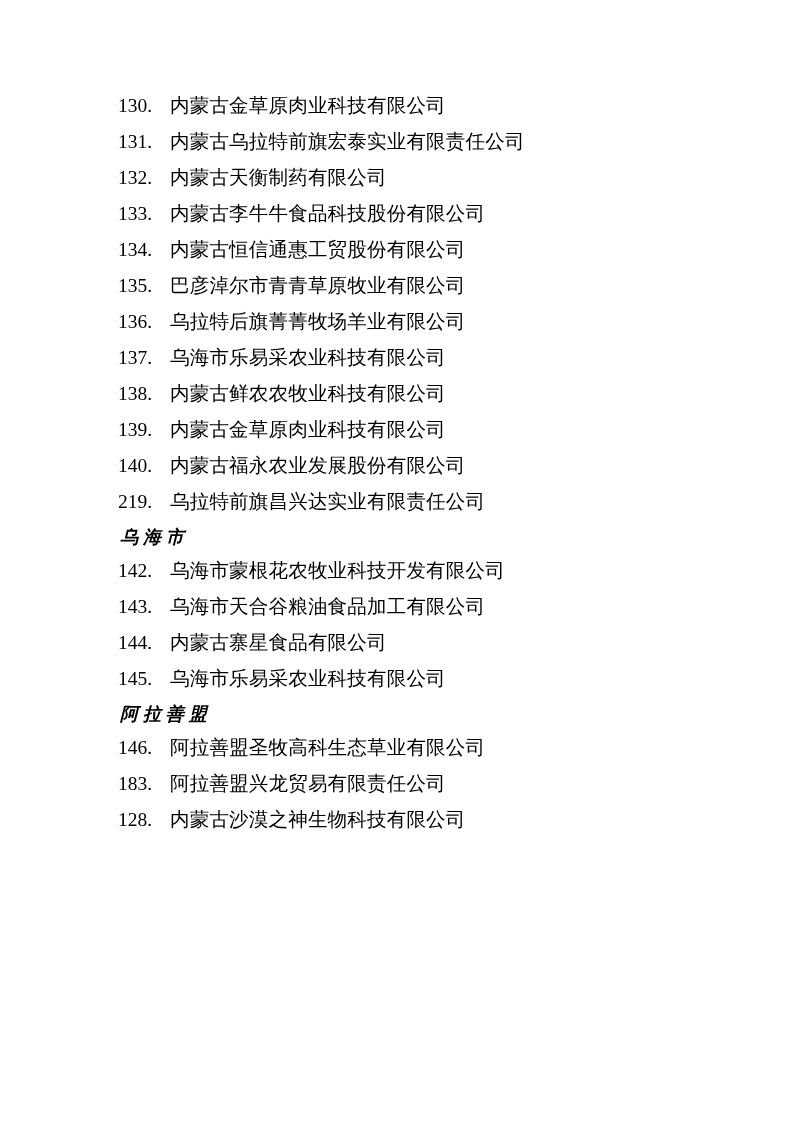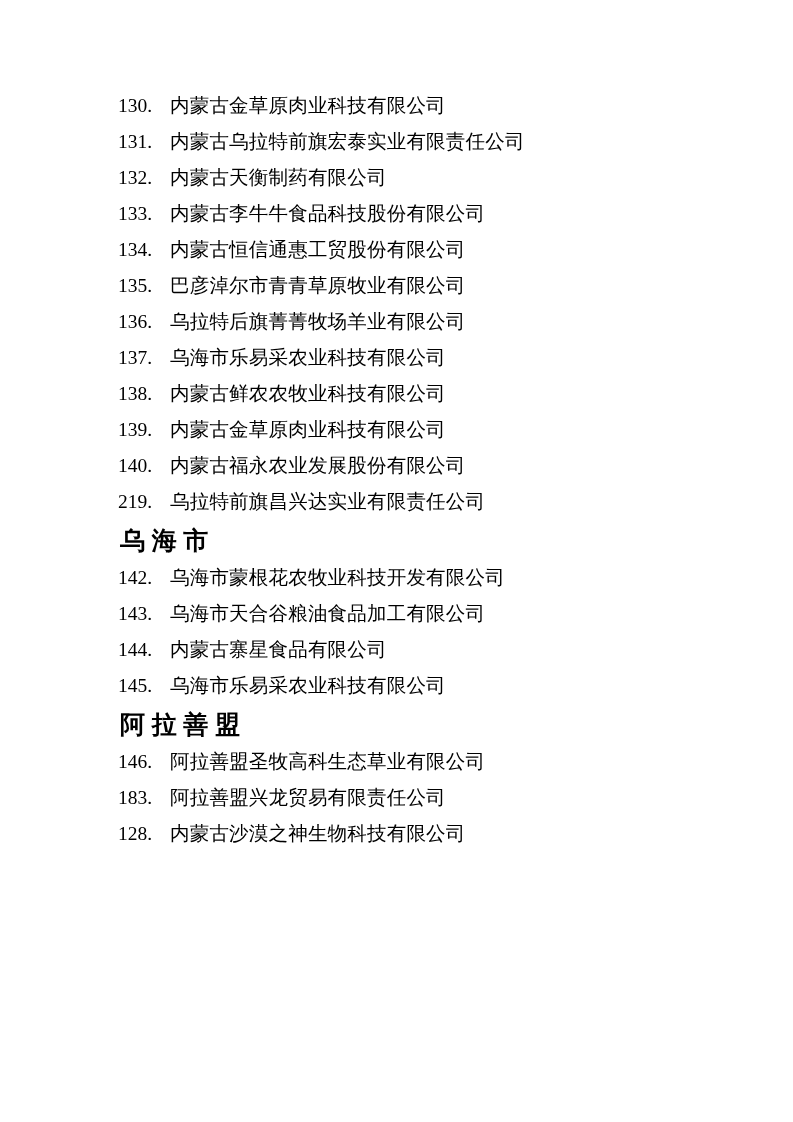--- a/index.html
+++ b/index.html
@@ -34,26 +34,27 @@
     width: 52px;
     flex: 0 0 52px;
     text-align: left;
     font-family: "Liberation Serif", "DejaVu Serif", serif;
   }
   .entry .name {
     display: inline-block;
     letter-spacing: 0.2px;
   }
   .section-heading {
-    font-size: 25px;
+    font-size: 18px;
     font-weight: bold;
     line-height: 1.0;
     margin: 0 0 15px 0;
     padding-left: 2px;
     letter-spacing: 0.2px;
+    font-style: italic;
   }
 </style>
 </head>
 <body>
 
 <div class="page">
   <div class="doc-body" id="doc-body">
       <div class="entry">
         <span class="num">130.</span>
         <span class="name">内蒙古金草原肉业科技有限公司</span>

